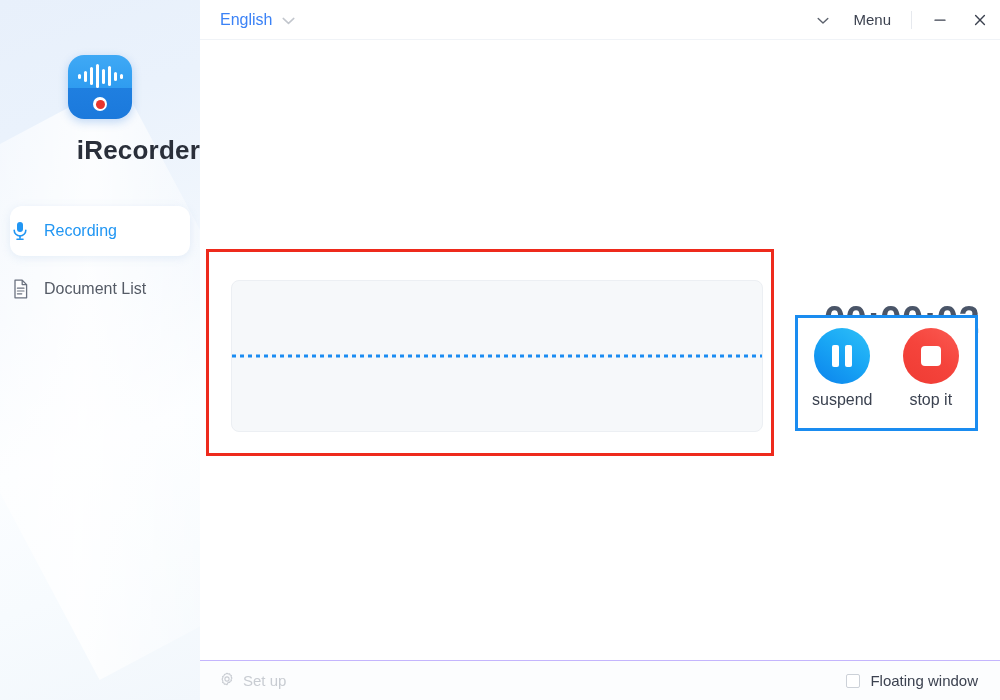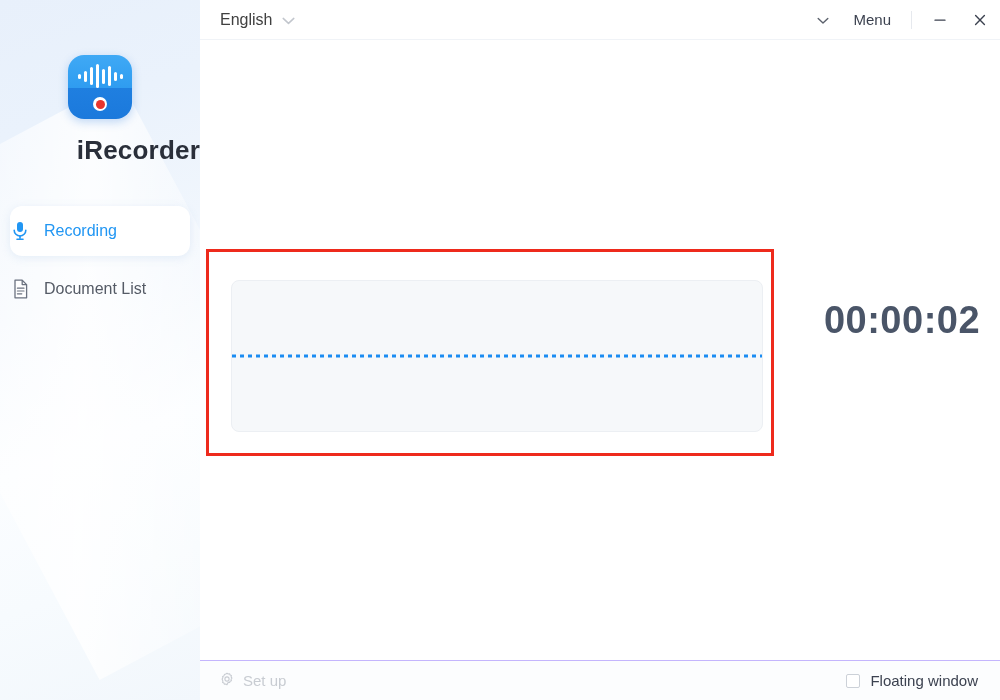--- a/index.html
+++ b/index.html
@@ -119,21 +119,21 @@
     height: 40px;
     flex: 0 0 40px;
     display: flex;
     align-items: center;
     border-bottom: 1px solid #f0f3f7;
     padding: 0 0 0 20px;
     background: #ffffff;
   }
   #lang {
     display: flex; align-items: flex-end; gap: 10px;
-    font-size: 16px; color: #404040; cursor: pointer;
+    font-size: 16px; color: #3b82f6; cursor: pointer;
   }
   #titlebar-spacer { flex: 1 1 auto; }
   #menu-btn {
     display: flex; align-items: center; gap: 24px;
     font-size: 15px; color: #3c4250; cursor: pointer;
     padding: 0 12px;
   }
   #tb-divider { width: 1px; height: 18px; background: #e6e9ee; margin: 0 8px; }
   .win-btn {
     width: 40px; height: 40px;
@@ -329,20 +329,40 @@
     <div id="content">
 
       <div id="wave-annot">
         <div id="wave-panel">
           <div id="wave-baseline"></div>
         </div>
       </div>
 
       <div id="timer">00:00:02</div>
 
+      <div id="controls-annot">
+
+        <div class="ctl">
+          <div class="ctl-circle pause">
+            <span class="pause-bars">
+                <i></i>
+                <i></i>
+              </span>
+          </div>
+          <div class="ctl-label">suspend</div>
+        </div>
+
+        <div class="ctl">
+          <div class="ctl-circle stop">
+            <span class="stop-sq"></span>
+          </div>
+          <div class="ctl-label">stop it</div>
+        </div>
+
+      </div>
     </div>
 
     <div id="bottombar">
 
       <div id="setup">
         <span>
           <svg width="14" height="14" viewBox="0 0 14 14" aria-hidden="true">
             <path d="M7 1.2 8.2 2l1.4-.3.5 1.3 1.3.5-.3 1.4.8 1.2-.8 1.2.3 1.4-1.3.5-.5 1.3-1.4-.3L7 12.8 5.8 12l-1.4.3-.5-1.3-1.3-.5.3-1.4L2.1 7l.8-1.2-.3-1.4 1.3-.5.5-1.3L5.8 2z" fill="none" stroke="#c8ccd2" stroke-width="1.1" stroke-linejoin="round"></path>
             <circle cx="7" cy="7" r="2.1" fill="none" stroke="#c8ccd2" stroke-width="1.1"></circle>
           </svg>

